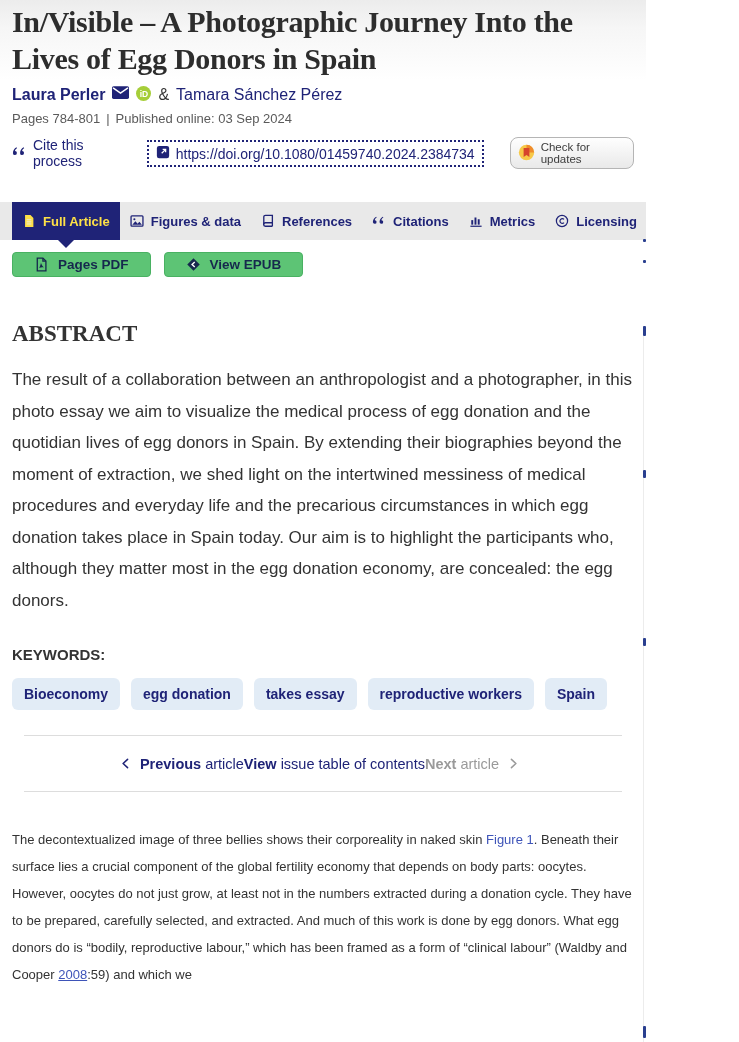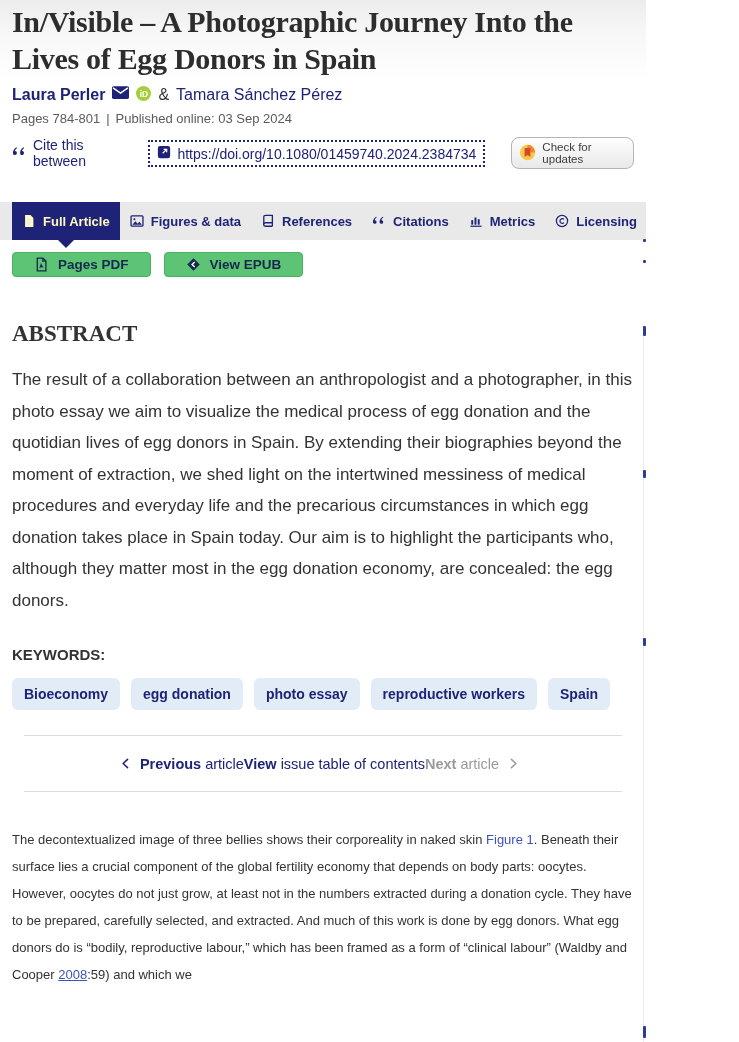--- a/index.html
+++ b/index.html
@@ -35,21 +35,21 @@
   .crossmark{margin-left:26px;display:inline-flex;align-items:center;gap:6px;
     background:linear-gradient(#fefefe,#e9e9e9);border:1px solid #b5b5b5;border-radius:8px;
     padding:3px 10px 3px 7px;font-size:11.5px;color:#3c3c3c;cursor:pointer}
   .crossmark svg{width:17px;height:17px}
 
   
   .tabbar{margin-top:33px;background:var(--tab-bg);display:flex;align-items:stretch;
     padding-left:12px;height:38px}
   .tab{display:flex;align-items:center;gap:7px;padding:0 10px;color:var(--navy);
     font-size:13px;font-weight:bold;cursor:pointer;white-space:nowrap}
-  .tab.active{background:var(--navy);color:#fef9c3;position:relative}
+  .tab.active{background:var(--navy);color:#fde047;position:relative}
   .tab.active::after{content:"";position:absolute;bottom:-8px;left:calc(50% - 8px);
     border:8px solid transparent;border-top-color:var(--navy);border-bottom:none}
   .ticon{display:inline-flex}
   .ticon svg{width:14px;height:14px;display:block}
 
   
   .actions{margin-top:12px;padding:0 12px;display:flex;gap:13px}
   .btn{display:inline-flex;align-items:center;gap:9px;background:var(--green);
     border:1px solid #49b162;border-radius:4px;padding:4px 21px;color:var(--btn-text);
     font-size:13.5px;font-weight:bold;cursor:pointer}
@@ -112,21 +112,21 @@
         <span>Pages 784-801</span><span class="sep">|</span><span>Published online: 03 Sep 2024</span>
       </div>
 
       <div class="cite-row">
         <a class="cite">
           <span>
             <svg viewBox="0 0 16 12">
                 <path fill="currentColor" d="M1 7.2C1 4.4 2.4 2.3 4.8 1l.6 1C4 2.8 3.3 3.8 3.2 5c1.2 0 2 .9 2 2a2 2 0 0 1-4.2.2zm7.6 0c0-2.8 1.4-4.9 3.8-6.2l.6 1c-1.4.8-2.1 1.8-2.2 3 1.2 0 2 .9 2 2a2 2 0 0 1-4.2.2z"></path>
               </svg>
           </span>
-          <span>Cite this between</span>
+          <span>Cite this process</span>
         </a>
         <a class="doi">
           <span>
             <svg viewBox="0 0 16 16">
                 <rect x="1" y="1" width="14" height="14" rx="2.5" fill="currentColor"></rect>
                 <path d="M6.5 9.5L11 5M7.6 5H11v3.4" stroke="#fff" stroke-width="1.5" fill="none"></path>
               </svg>
           </span>
           <span>https://doi.org/10.1080/01459740.2024.2384734</span>
         </a>
@@ -239,21 +239,21 @@
     <section class="abstract">
       <h2>ABSTRACT</h2>
       <p>The result of a collaboration between an anthropologist and a photographer, in this photo essay we aim to visualize the medical process of egg donation and the quotidian lives of egg donors in Spain. By extending their biographies beyond the moment of extraction, we shed light on the intertwined messiness of medical procedures and everyday life and the precarious circumstances in which egg donation takes place in Spain today. Our aim is to highlight the participants who, although they matter most in the egg donation economy, are concealed: the egg donors.</p>
     </section>
 
     <section class="keywords">
       <h3>KEYWORDS:</h3>
       <div class="chips">
           <span class="chip">Bioeconomy</span>
           <span class="chip">egg donation</span>
-          <span class="chip">photo essay</span>
+          <span class="chip">takes essay</span>
           <span class="chip">reproductive workers</span>
           <span class="chip">Spain</span>
         </div>
     </section>
 
     <nav class="issue-nav">
       <a class="prev">
         <span class="chev">
           <svg viewBox="0 0 16 16" fill="none" stroke="currentColor" stroke-width="2.2" stroke-linecap="round" stroke-linejoin="round">
               <path d="M11 2L4.5 8 11 14"></path>

